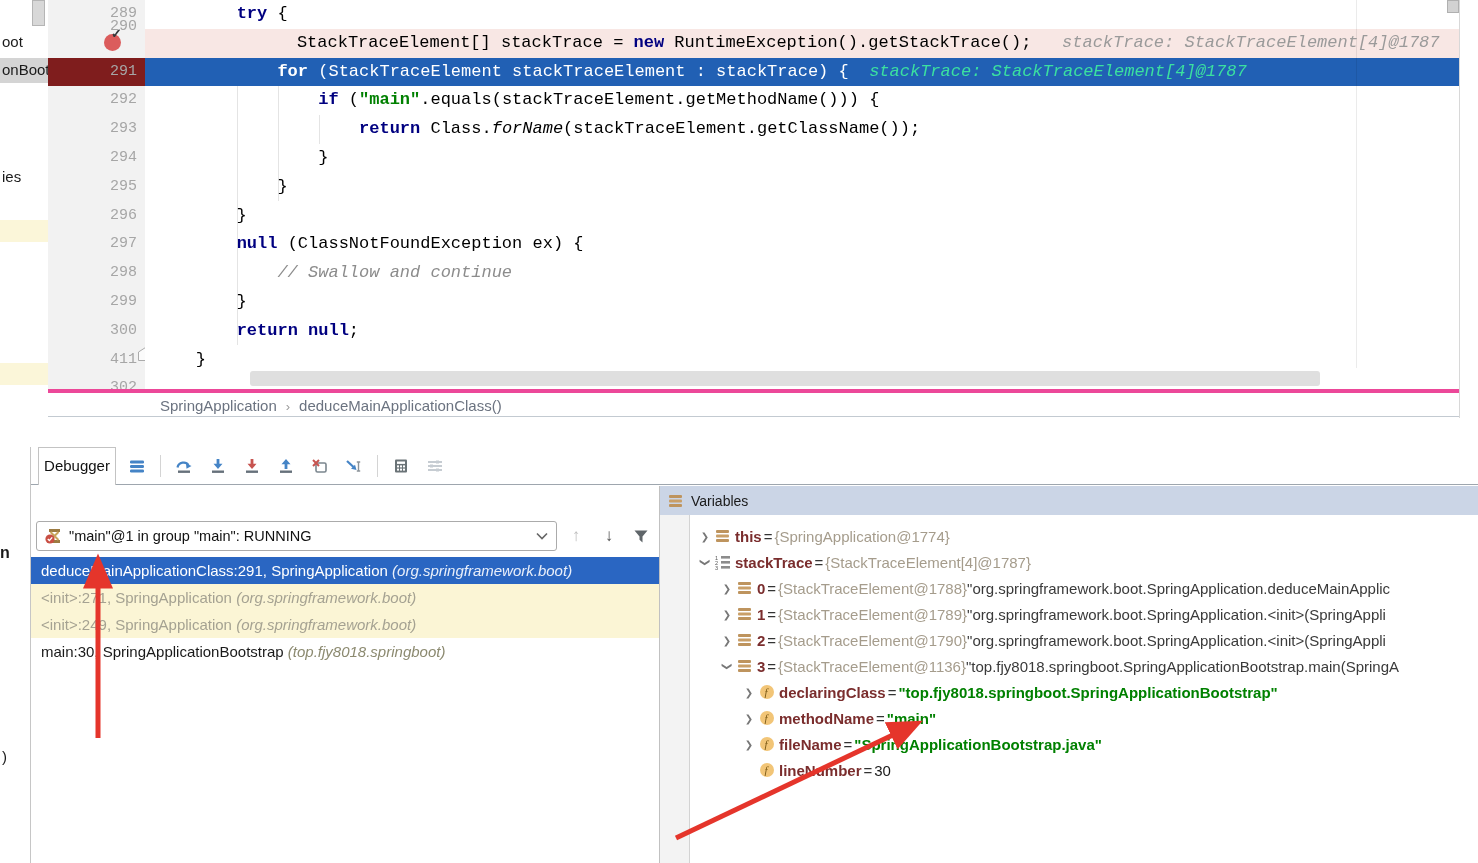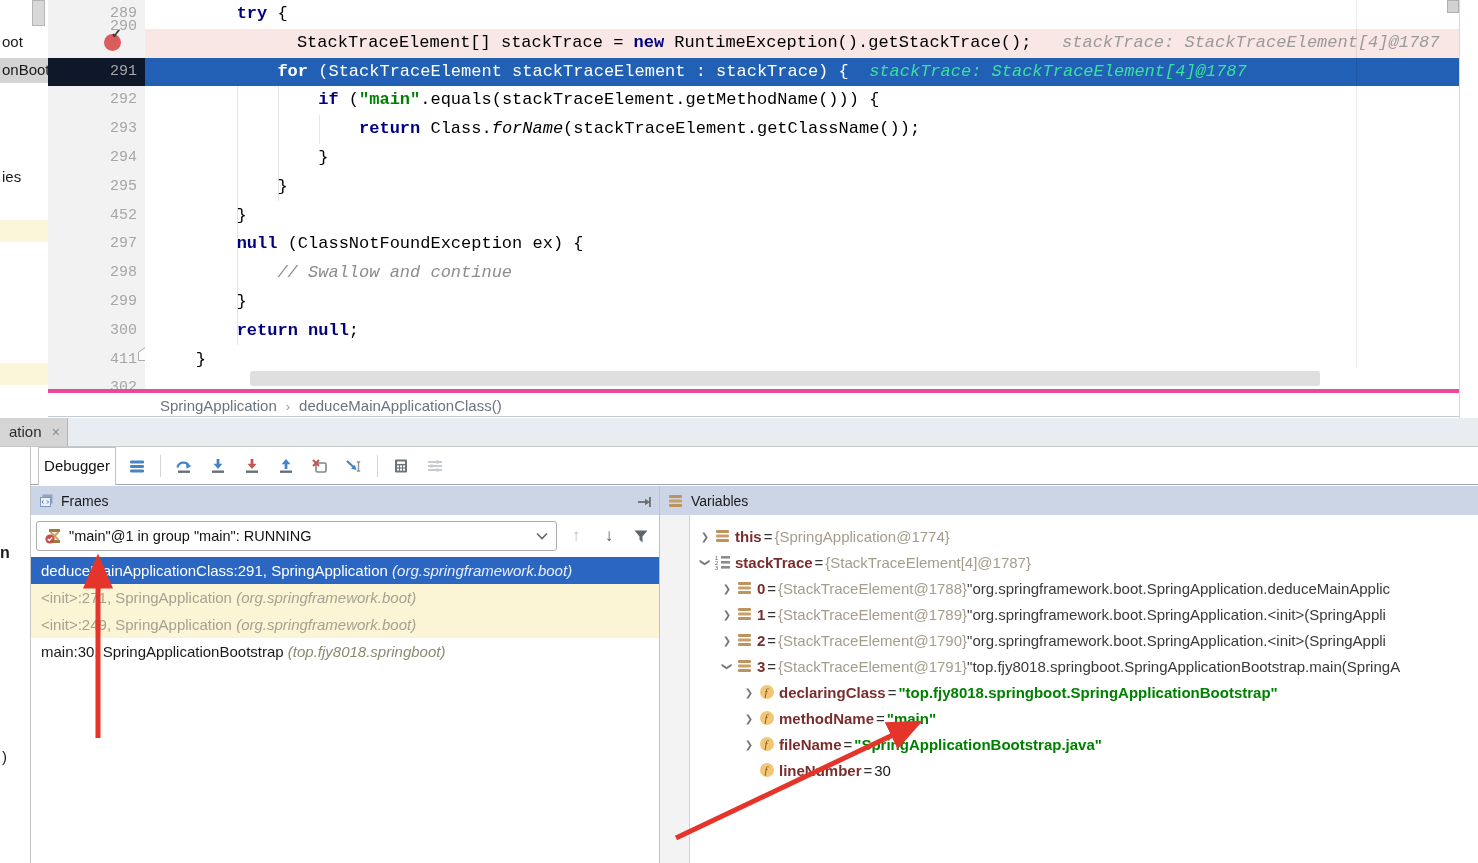--- a/index.html
+++ b/index.html
@@ -5,21 +5,21 @@
   html,body{margin:0;padding:0;background:#fff;}
   #page{position:relative;width:1478px;height:863px;overflow:hidden;background:#fff;
         font-family:"Liberation Sans",sans-serif;color:#1a1a1a;}
   .abs{position:absolute;}
 
   
   #gutter{position:absolute;left:48px;top:0;width:97px;height:390px;background:#F2F2F2;
           border-right:1px solid #D8D8D8;}
   .ln{position:absolute;left:0;width:89px;text-align:right;height:28.8px;line-height:28.8px;
       font-family:"Liberation Mono",monospace;font-size:15px;color:#A6A6A6;}
-  .ln.lncur{width:97px;padding-right:8px;box-sizing:border-box;background:#0f172a;}
+  .ln.lncur{width:97px;padding-right:8px;box-sizing:border-box;background:#7f1d1d;}
   #bpdot{position:absolute;left:56px;top:34px;width:17px;height:17px;border-radius:50%;background:#DB5C5C;}
   #bpcheck{position:absolute;left:7px;top:-8px;font-size:13px;font-weight:bold;color:#33383B;}
   #codewrap{position:absolute;left:145px;top:0;width:1314px;height:390px;background:#fff;overflow:hidden;}
   .code-line{position:absolute;left:0;width:100%;box-sizing:border-box;padding-left:10px;height:28.8px;
              line-height:28.8px;white-space:pre;font-family:"Liberation Mono",monospace;font-size:17px;color:#000;}
   .code-line.bp{background:#F8E7E4;text-align:center;}
   .code-line.exec{background:#2160B4;}
   .sp{color:inherit}
   .sk{color:#000080;font-weight:bold;}
   .ss{color:#008000;font-weight:bold;}
@@ -122,21 +122,21 @@
           <polygon points="7.5,0.5 14.5,5 14.5,13.5 0.5,13.5 0.5,5" fill="#FBFBFB" stroke="#ABABAB"></polygon>
         </svg>
     </div>
   <div class="ln" style="top: 0px;">289</div>
       <div class="ln" style="top: 13px;">290</div>
       <div class="ln lncur" style="top: 57.6px;">291</div>
       <div class="ln" style="top: 86.4px;">292</div>
       <div class="ln" style="top: 115.2px;">293</div>
       <div class="ln" style="top: 144px;">294</div>
       <div class="ln" style="top: 172.8px;">295</div>
-      <div class="ln" style="top: 201.6px;">452</div>
+      <div class="ln" style="top: 201.6px;">296</div>
       <div class="ln" style="top: 230.4px;">297</div>
       <div class="ln" style="top: 259.2px;">298</div>
       <div class="ln" style="top: 288px;">299</div>
       <div class="ln" style="top: 316.8px;">300</div>
       <div class="ln" style="top: 345.6px;">411</div>
       <div class="ln" style="top: 374.4px;">302</div>
     </div>
 
   <div id="codewrap">
     <div class="iguide" style="left:92px;top:28.8px;height:316px;"></div>
@@ -161,26 +161,20 @@
     <div id="marginline"></div>
     <div id="hscroll"></div>
   </div>
   <div id="vthumb"></div>
   <div id="edborder"></div>
 
   <div id="breadcrumbbar">
     <span>SpringApplication</span><span class="bcsep">›</span><span>deduceMainApplicationClass()</span>
   </div>
 
-  <div id="tabstrip">
-    <div id="runtab">
-      <span>ation</span>
-      <span id="runtabclose">×</span>
-    </div>
-  </div>
   <div id="leftborder"></div>
 
   <div id="dbgtoolbar">
     <div id="dbgtab">Debugger</div>
     <div id="tbicons">
         <div class="tbtn">
           <span style="display:inline-flex">
             <svg width="18" height="16">
               <rect x="2" y="2.5" width="14" height="3" rx="1.2" fill="#4584C6"></rect>
               <rect x="2" y="7" width="14" height="3" rx="1.2" fill="#4584C6"></rect>
@@ -266,37 +260,20 @@
                 <rect x="10" y="2.5" width="3" height="3"></rect>
                 <rect x="4" y="6.5" width="3" height="3"></rect>
                 <rect x="10" y="10.5" width="3" height="3"></rect>
               </g>
             </svg>
           </span>
         </div>
       </div>
   </div>
 
-  <div class="pane-head" id="frameshead">
-    <span style="display:inline-flex;">
-      <svg width="15" height="14">
-          <rect x="3.5" y="0.5" width="10" height="9" fill="#8FA3C4"></rect>
-          <rect x="1.5" y="3.5" width="10" height="9" fill="#EAF0F8" stroke="#7E97C1"></rect>
-          <path d="M4.5 6.5 l-1.5 1.5 1.5 1.5 M8 6.5 l1.5 1.5 -1.5 1.5" stroke="#4E70A8" fill="none"></path>
-        </svg>
-    </span>
-    <span>Frames</span>
-    <span id="headhide">
-      <svg width="14" height="12">
-          <path d="M1 6 h8" stroke="#6E6E6E" stroke-width="1.8"></path>
-          <polygon points="8,2.8 13,6 8,9.2" fill="#6E6E6E"></polygon>
-          <rect x="12" y="1" width="1.8" height="10" fill="#6E6E6E"></rect>
-        </svg>
-    </span>
-  </div>
 
   <div id="threadbox">
     <span style="display:inline-flex;">
       <svg width="17" height="16">
           <rect x="4" y="1" width="11" height="3" fill="#9C7B42"></rect>
           <rect x="4" y="12" width="11" height="3" fill="#9C7B42"></rect>
           <path d="M5.5 4 L13.5 12 M13.5 4 L5.5 12" stroke="#C9A55C" stroke-width="2"></path>
           <circle cx="5" cy="11" r="4.6" fill="#C94F44"></circle>
           <path d="M2.8 11 l1.6 1.6 2.8,-3.2" stroke="#fff" stroke-width="1.4" fill="none"></path>
         </svg>
@@ -417,21 +394,21 @@
         <span class="chev exp">❯</span>
         <span class="vicon">
           <svg width="16" height="14">
             <rect x="1" y="1" width="13" height="3" rx="1" fill="#BE945E"></rect>
             <rect x="1" y="5.5" width="13" height="3" rx="1" fill="#C99F68"></rect>
             <rect x="1" y="10" width="13" height="3" rx="1" fill="#BE945E"></rect>
           </svg>
         </span>
         <span class="var-name">3</span>
         <span class="var-eq"> = </span>
-        <span class="var-val">{StackTraceElement@1791} </span>
+        <span class="var-val">{StackTraceElement@1136} </span>
         <span class="var-dark">"top.fjy8018.springboot.SpringApplicationBootstrap.main(SpringA</span>
       </div>
       <div class="var-row" style="padding-left: 48px;">
         <span class="chev">❯</span>
         <span class="vicon">
           <svg width="16" height="16">
             <circle cx="8" cy="8" r="7" fill="#F2C577"></circle>
             <text x="5.5" y="12" font-size="11" font-style="italic" fill="#7C5A16" font-family="serif">f</text>
           </svg>
         </span>

